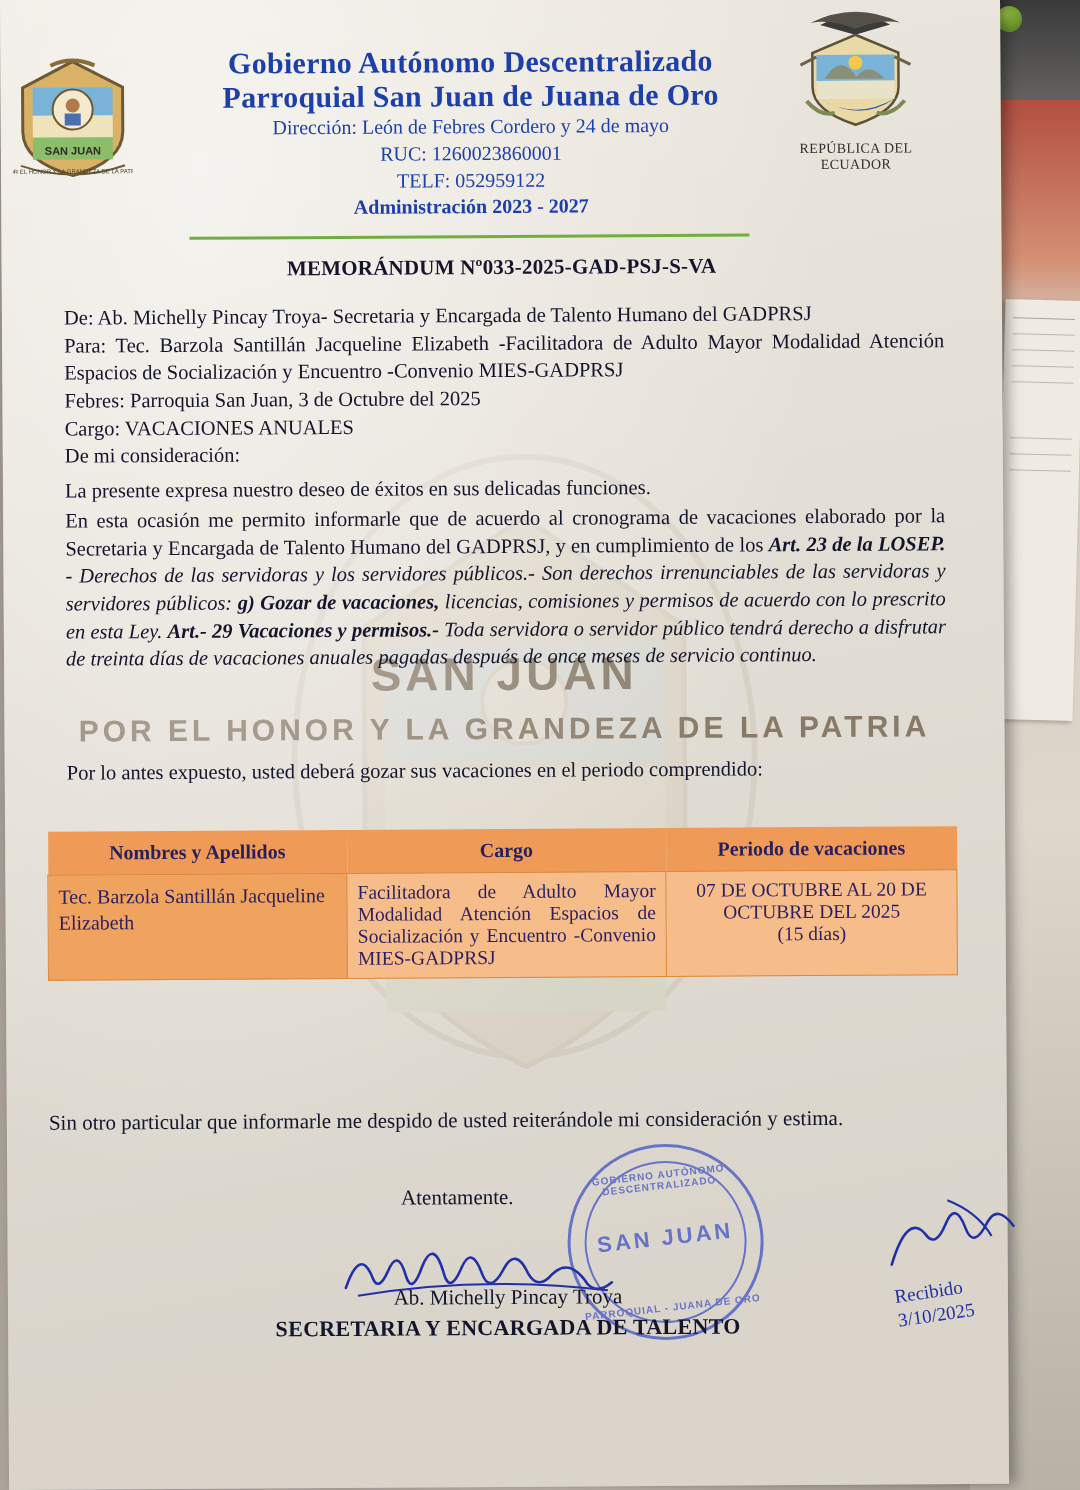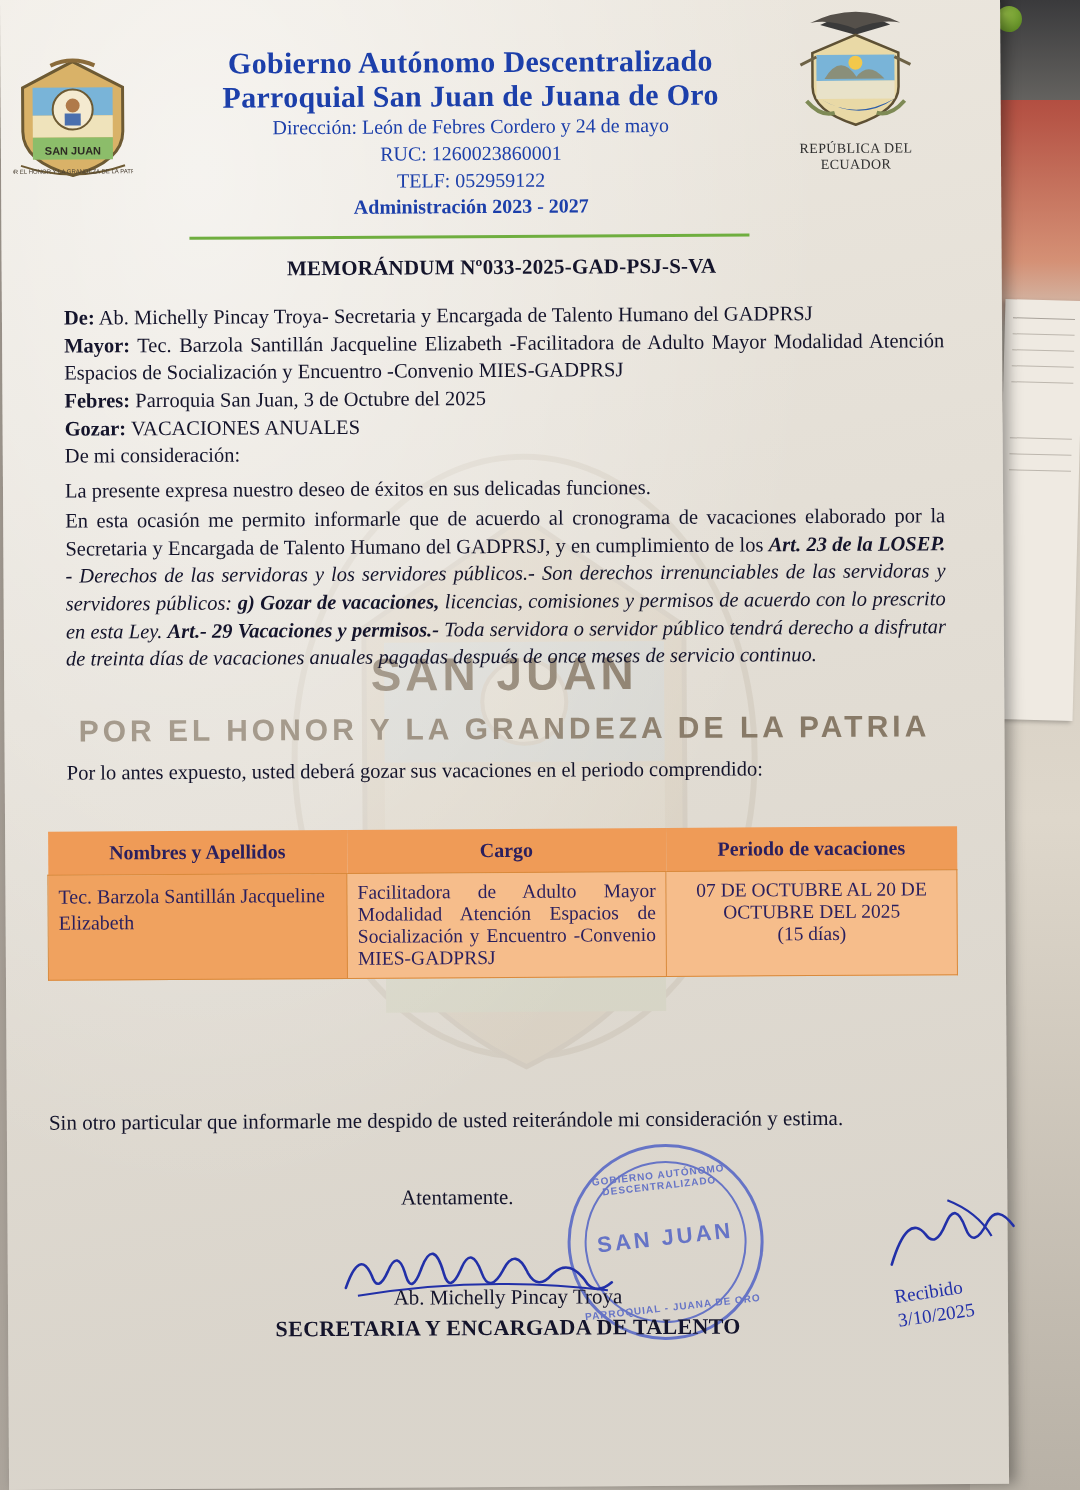--- a/index.html
+++ b/index.html
@@ -141,21 +141,21 @@
     letter-spacing: .2px;
   }
   .block {
     position: absolute;
     left: 62px; width: 880px;
     color: #14142b;
     font-size: 20.5px;
     line-height: 1.35;
     text-align: justify;
   }
-  .block b { font-weight: bold; }
+  .block b { font-weight: normal; }
   .block i { font-style: italic; }
   .bi { font-style: italic; font-weight: bold; }
 
   #meta { top: 305px; }
   #greeting { top: 478px; }
   #para1 { top: 508px; }
   #closing-line { top: 760px; }
 
   
   .table {
@@ -318,29 +318,29 @@
     </div>
 
     <div class="memo-title">MEMORÁNDUM Nº033-2025-GAD-PSJ-S-VA</div>
 
     <div class="block" id="meta">
       <div>
         <b>De:</b>
         <span>Ab. Michelly Pincay Troya- Secretaria y Encargada de Talento Humano del GADPRSJ</span>
       </div>
       <div>
-        <b>Mayor:</b>
+        <b>Para:</b>
         <span>Tec. Barzola Santillán Jacqueline Elizabeth -Facilitadora de Adulto Mayor Modalidad Atención Espacios de Socialización y Encuentro -Convenio MIES-GADPRSJ</span>
       </div>
       <div>
         <b>Febres:</b>
         <span>Parroquia San Juan, 3 de Octubre del 2025</span>
       </div>
       <div>
-        <b>Gozar:</b>
+        <b>Cargo:</b>
         <span>VACACIONES ANUALES</span>
       </div>
       <div>De mi consideración:</div>
     </div>
 
     <div class="block" id="greeting">La presente expresa nuestro deseo de éxitos en sus delicadas funciones.</div>
 
     <div class="block" id="para1">
       <span>En esta ocasión me permito informarle que de acuerdo al cronograma de vacaciones elaborado por la Secretaria y Encargada de Talento Humano del GADPRSJ, y  en cumplimiento de los</span>
       <span class="bi">Art. 23 de la LOSEP.</span>

